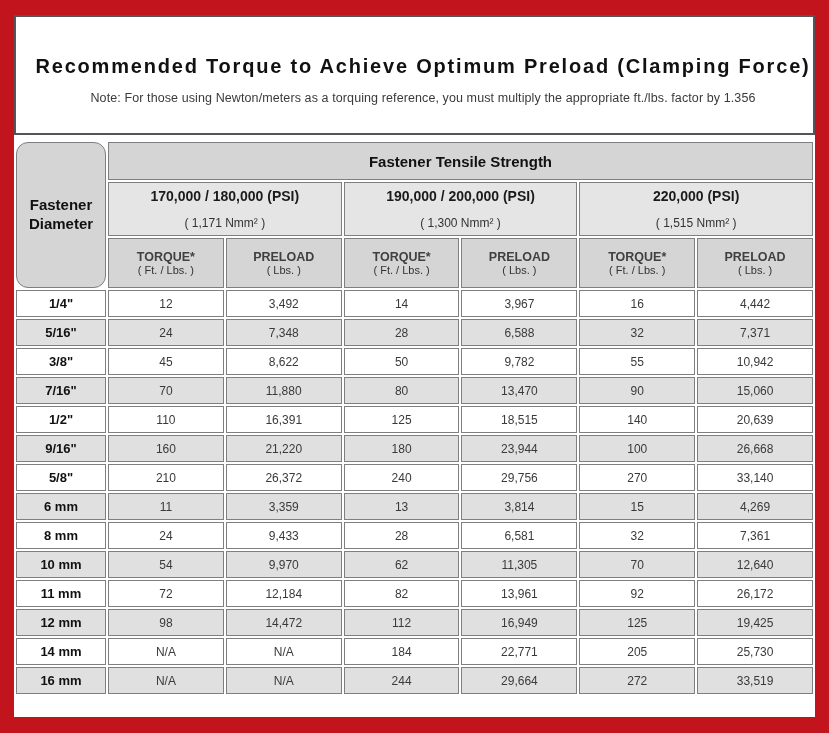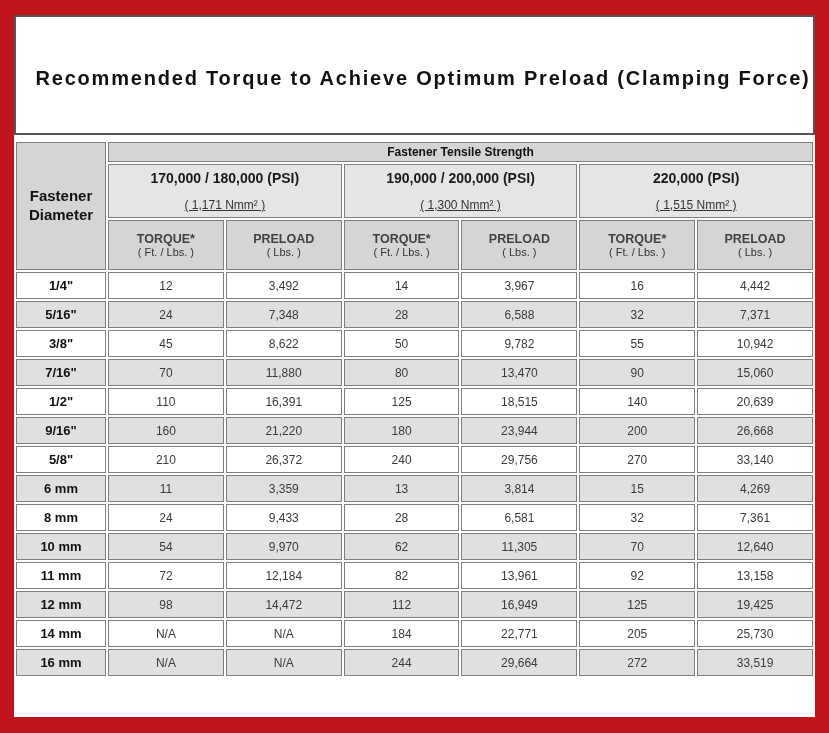--- a/index.html
+++ b/index.html
@@ -52,36 +52,37 @@
   }
   table.torque th, table.torque td {
     border: 1px solid #7f7f7f;
     text-align: center;
     vertical-align: middle;
     padding: 0;
     overflow: hidden;
   }
   .hdr-gray { background: #d5d5d5; }
   th.tensile {
-    height: 20px;
-    font-size: 12px;
+    height: 38px;
+    font-size: 15px;
     font-weight: bold;
     color: #111;
   }
   th.dia-hdr {
     vertical-align: bottom;
     padding-bottom: 7px;
     font-size: 15px;
     font-weight: bold;
     line-height: 1.25;
     color: #111;
+    border-radius: 12px;
   }
   th.psi-group { background: #e5e5e5; height: 54px; }
   th.psi-group .psi { font-size: 14px; font-weight: bold; color: #1a1a1a; }
-  th.psi-group .nmm { font-size: 12px; font-weight: normal; color: #333; margin-top: 12px; text-decoration: underline; }
+  th.psi-group .nmm { font-size: 12px; font-weight: normal; color: #333; margin-top: 12px; }
   th.col-hdr { height: 50px; }
   th.col-hdr .lbl { font-size: 12.5px; font-weight: bold; color: #404040; }
   th.col-hdr .unit { font-size: 11px; font-weight: normal; color: #333; }
   tbody th.dia {
     font-size: 13px;
     font-weight: bold;
     color: #111;
     background: #ffffff;
     height: 27px;
   }
@@ -95,20 +96,21 @@
 </style>
 </head>
 <body>
 
 <div class="content">
 
   <div class="title-box">
     <h1 class="page-title">
       <span>Recommended Torque to Achieve Optimum Preload (Clamping Force)</span><br>
     </h1>
+    <p class="note">Note: For those using Newton/meters as a torquing reference, you must multiply the appropriate ft./lbs. factor by 1.356</p>
   </div>
 
   <table class="torque">
     <colgroup>
       <col style="width:90px">
       <col>
         <col>
         <col>
         <col>
         <col>
@@ -205,21 +207,21 @@
           <td>18,515</td>
           <td>140</td>
           <td>20,639</td>
         </tr>
         <tr class="alt">
           <th class="dia">9/16"</th>
           <td>160</td>
           <td>21,220</td>
           <td>180</td>
           <td>23,944</td>
-          <td>200</td>
+          <td>100</td>
           <td>26,668</td>
         </tr>
         <tr>
           <th class="dia">5/8"</th>
           <td>210</td>
           <td>26,372</td>
           <td>240</td>
           <td>29,756</td>
           <td>270</td>
           <td>33,140</td>
@@ -251,21 +253,21 @@
           <td>70</td>
           <td>12,640</td>
         </tr>
         <tr>
           <th class="dia">11 mm</th>
           <td>72</td>
           <td>12,184</td>
           <td>82</td>
           <td>13,961</td>
           <td>92</td>
-          <td>13,158</td>
+          <td>26,172</td>
         </tr>
         <tr class="alt">
           <th class="dia">12 mm</th>
           <td>98</td>
           <td>14,472</td>
           <td>112</td>
           <td>16,949</td>
           <td>125</td>
           <td>19,425</td>
         </tr>

